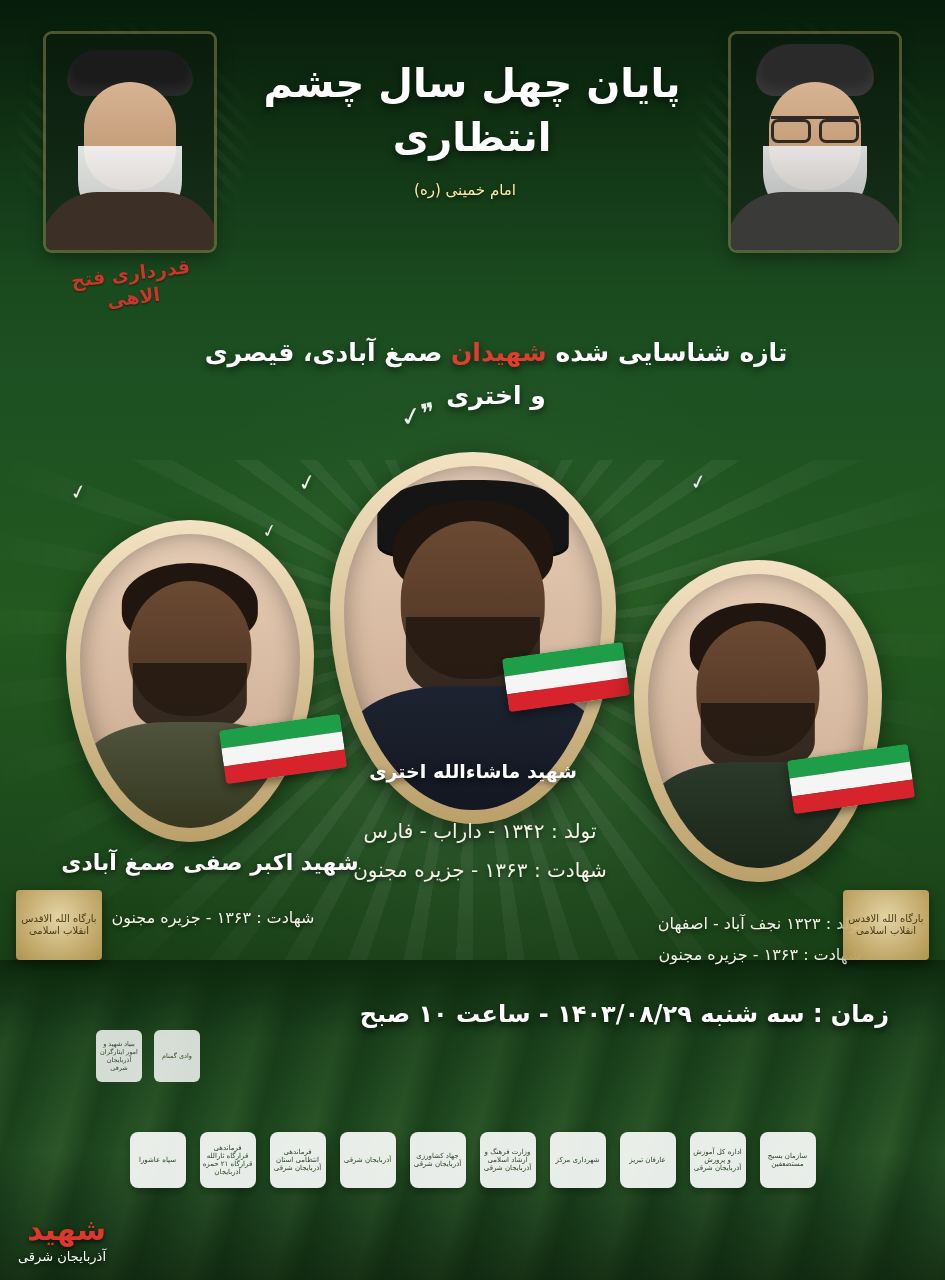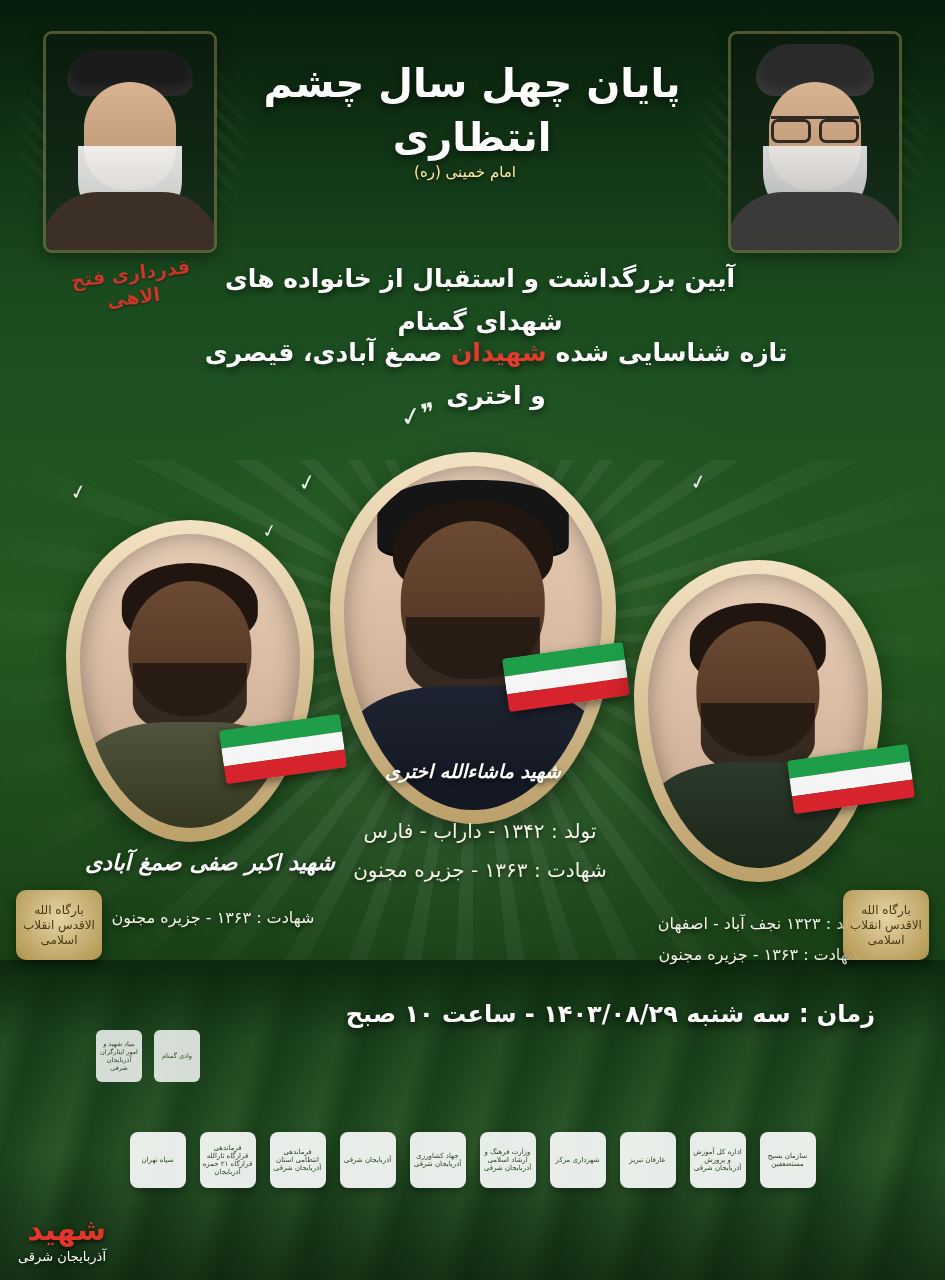--- a/index.html
+++ b/index.html
@@ -84,21 +84,21 @@
     text-align:center;color:#fff;
     font-size:40px;font-weight:bold;letter-spacing:.5px;
     text-shadow:0 3px 8px rgba(0,0,0,.6);
     line-height:1.35;
   }
   .quote{
     position:absolute;top:158px;left:250px;width:430px;
     text-align:center;color:#f1f3ea;font-size:15.5px;line-height:1.9;
     text-shadow:0 2px 4px rgba(0,0,0,.55);
   }
-  .quote .sig{display:block;margin-top:0;font-size:15px;color:#ffe9a8;}
+  .quote .sig{display:block;margin-top:18px;font-size:15px;color:#ffe9a8;}
   .line2{
     position:absolute;top:258px;left:180px;width:600px;text-align:center;
     color:#ffffff;font-size:25px;line-height:1.7;font-weight:bold;
     text-shadow:0 3px 7px rgba(0,0,0,.6);
   }
   .line3{
     position:absolute;top:332px;left:196px;width:600px;text-align:center;
     color:#ffffff;font-size:25px;line-height:1.7;font-weight:bold;
     text-shadow:0 3px 7px rgba(0,0,0,.6);
   }
@@ -151,48 +151,48 @@
   .m-face.center .body{background:linear-gradient(180deg,#1d2330,#121722);}
   .m-face.rightm .body{background:linear-gradient(180deg,#2b3a2a,#1b2719);}
   .flag{
     position:absolute;width:122px;height:54px;border-radius:4px;overflow:hidden;
     box-shadow:0 4px 10px rgba(0,0,0,.45);transform:rotate(-8deg);
   }
   .flag i{display:block;height:33.33%;}
   .flag .g{background:#1f9e4a}.flag .w{background:#f5f5f5}.flag .r{background:#d6232c}
 
   .mname{
-    position:absolute;color:#fff;font-weight:bold;text-shadow:0 2px 6px rgba(0,0,0,.65);font-style:italic;
+    position:absolute;color:#fff;font-weight:bold;text-shadow:0 2px 6px rgba(0,0,0,.65);
   }
   .minfo{position:absolute;color:#f3f3e6;font-size:15.5px;line-height:1.95;text-shadow:0 2px 5px rgba(0,0,0,.6);}
 
   .name-center{left:330px;top:760px;width:286px;text-align:center;font-size:19px;}
   .info-center{left:330px;top:812px;width:300px;text-align:center;font-size:20px;}
 
   .name-right{left:610px;top:858px;width:300px;text-align:center;font-size:19px;}
   .info-right{left:600px;top:908px;width:320px;text-align:center;font-size:16px;}
 
   .name-left{left:60px;top:850px;width:300px;text-align:center;font-size:22px;}
   .info-left{left:58px;top:902px;width:310px;text-align:center;font-size:16px;}
 
   .badge{
     position:absolute;width:86px;height:70px;
     background:radial-gradient(circle at 50% 40%,#f0dcae,#b8974f);
-    border-radius:10px;opacity:.95;color:#4a3a12;font-size:12px;
+    border-radius:4px;opacity:.95;color:#4a3a12;font-size:10px;
     display:flex;align-items:center;justify-content:center;text-align:center;
     box-shadow:0 4px 12px rgba(0,0,0,.5);line-height:1.25;padding:4px;box-sizing:border-box;
   }
   .badge.left{left:16px;top:890px;}
   .badge.right{right:16px;top:890px;}
 
   .when,.where{
     position:absolute;color:#fff;font-size:24px;font-weight:bold;
     text-shadow:0 3px 7px rgba(0,0,0,.7);text-align:right;
   }
-  .when{right:70px;top:1000px;width:700px;}
+  .when{right:56px;top:1000px;width:700px;}
   .where{right:70px;top:1050px;width:700px;}
 
   .logorow{
     position:absolute;left:0;right:0;top:1120px;height:80px;
     display:flex;justify-content:center;align-items:center;gap:14px;
     padding:0 40px;box-sizing:border-box;
   }
   .logo{
     width:56px;height:56px;border-radius:8px;
     background:rgba(255,255,255,.9);
@@ -248,21 +248,20 @@
   </div>
 
   <div class="ttl">پایان چهل سال چشم انتظاری</div>
 
   <div class="quote">
     <span class="sig">امام خمینی (ره)</span>
   </div>
 
   <div class="seal">قدرداری فتح الاهی</div>
 
-  <div class="line2">آیین بزرگداشت و استقبال از خانواده های شهدای گمنام</div>
   <div class="line3">
     <span>تازه شناسایی شده </span><span class="red">شهیدان</span><span> صمغ آبادی، قیصری و اختری</span>
   </div>
 
   <div class="dove" style="left:400px;top:400px;">❞✓</div>
   <div class="dove" style="left:298px;top:470px;font-size:22px;">✓</div>
   <div class="dove" style="left:262px;top:520px;font-size:18px;">✓</div>
   <div class="dove" style="left:70px;top:480px;font-size:20px;">✓</div>
   <div class="dove" style="left:690px;top:470px;font-size:20px;">✓</div>
 
@@ -362,21 +361,21 @@
   <div class="logorow">
     <div class="logo">سازمان بسیج مستضعفین</div>
     <div class="logo">اداره کل آموزش و پرورش آذربایجان شرقی</div>
     <div class="logo">عارفان تبریز</div>
     <div class="logo">شهرداری مرکز</div>
     <div class="logo">وزارت فرهنگ و ارشاد اسلامی آذربایجان شرقی</div>
     <div class="logo">جهاد کشاورزی آذربایجان شرقی</div>
     <div class="logo">آذربایجان شرقی</div>
     <div class="logo">فرماندهی انتظامی استان آذربایجان شرقی</div>
     <div class="logo">فرماندهی قرارگاه ثارالله قرارگاه ۲۱ حمزه آذربایجان</div>
-    <div class="logo">سپاه تهران</div>
+    <div class="logo">سپاه عاشورا</div>
   </div>
 
   <div class="watermark">
     <span class="big"><em>شهید</em></span>
     <span>آذربایجان شرقی</span>
   </div>
 
 </div>
 
 </body></html>

